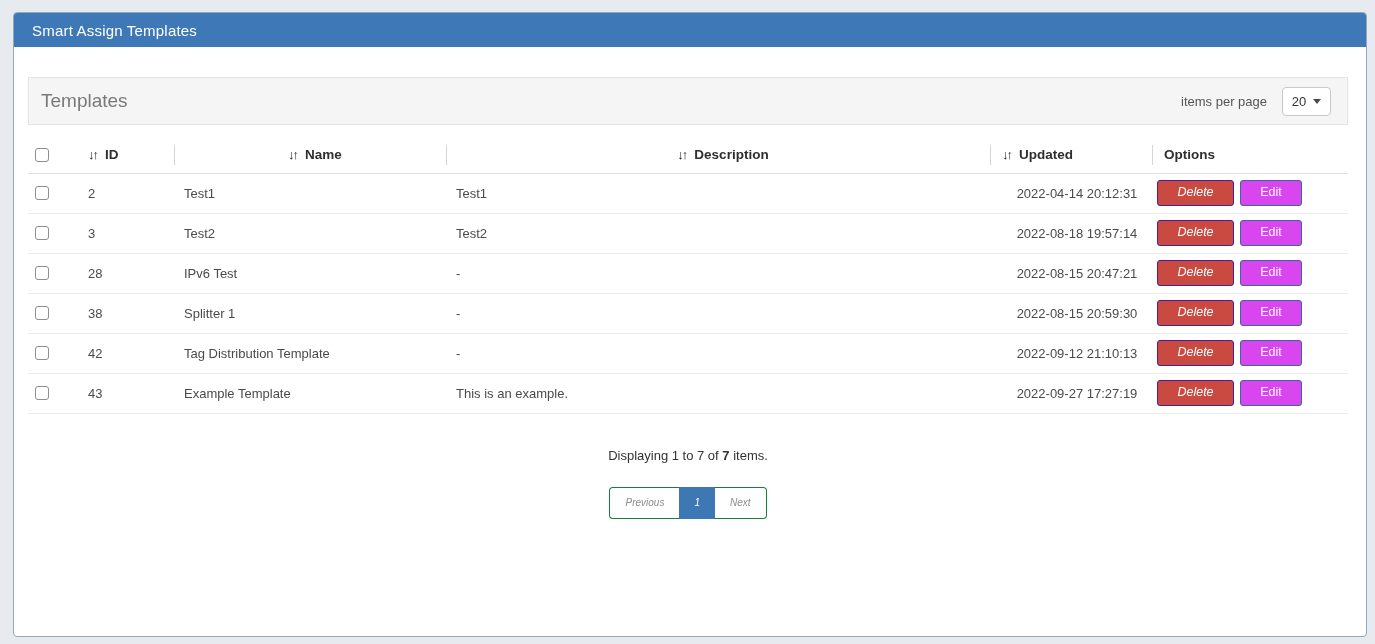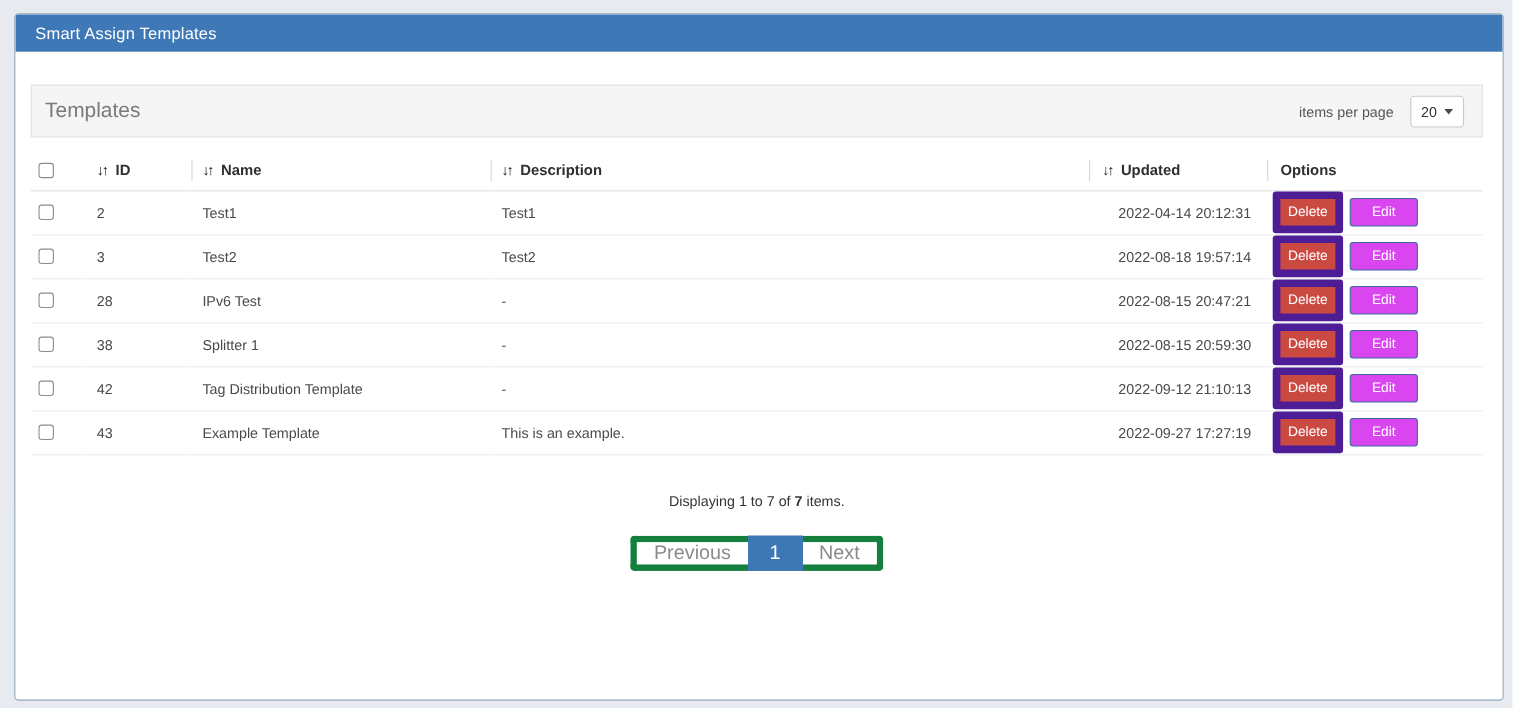--- a/index.html
+++ b/index.html
@@ -66,21 +66,21 @@
     height:36px; text-align:left; vertical-align:middle;
     font-size:13.5px; font-weight:bold; color:#2f2f2f;
     border-bottom:1px solid #e0e0e0; position:relative; padding:0;
   }
   th.sep::before {
     content:""; position:absolute; left:0; top:50%; transform:translateY(-50%);
     width:1px; height:20px; background:#d6d6d6;
   }
   th.th-check { padding-left:7px; }
   th.th-id { padding-left:10px; }
-  th.th-name, th.th-desc { padding-left:10px; }
+  th.th-name, th.th-desc { padding-left:10px;text-align:center; }
   th.th-updated { padding-left:12px; }
   th.th-options { padding-left:12px; }
   .sort-icon {
     font-weight:700; letter-spacing:-2px; margin-right:8px;
     color:#141414; font-size:13px; display:inline-block;
   }
   tbody td {
     height:40px; vertical-align:middle; border-bottom:1px solid #ebebeb;
     font-size:13px; color:#4a4a4a; padding:0;
   }
@@ -93,30 +93,30 @@
     appearance:none; -webkit-appearance:none; width:14px; height:14px;
     border:1px solid #8d8d8d; border-radius:3px; background:#fff;
     display:block; cursor:pointer;
   }
 
   .btn {
     display:inline-block; border-radius:3px; font-size:12.5px; color:#fff;
     text-align:center; padding:4px 0; cursor:pointer; font-family:inherit;
     line-height:1.25;
   }
-  .btn-delete { width:64px; background:#ca4a42; border:7px solid #4c1d95; margin-right:6px; }
+  .btn-delete { width:77px; background:#ca4a42; border:1px solid #4c1d95; margin-right:6px;font-style:italic; }
   .btn-edit   { width:62px; background:#d946ef; border:1px solid #366a9f; }
 
   
   .summary { text-align:center; margin-top:34px; font-size:13px; color:#333; }
   .summary b { font-weight:bold; }
   .pagination { display:flex; justify-content:center; margin-top:24px; }
   .page-item {
-    height:32px; display:flex; align-items:center; font-size:18px;
-    background:#fff; border:6px solid #15803d; color:#8b8b8b; cursor:pointer;
+    height:32px; display:flex; align-items:center; font-size:10px;
+    background:#fff; border:1px solid #15803d; color:#8b8b8b; cursor:pointer;font-style:italic;
   }
   .page-prev { border-radius:4px 0 0 4px; padding:0 15px; border-right:none; }
   .page-current { background:#3d78b4; border-color:#3d78b4; color:#fff; padding:0 14px; }
   .page-next { border-radius:0 4px 4px 0; padding:0 15px; border-left:none; }
 </style>
 </head>
 <body>
 
 <div class="panel">
 

